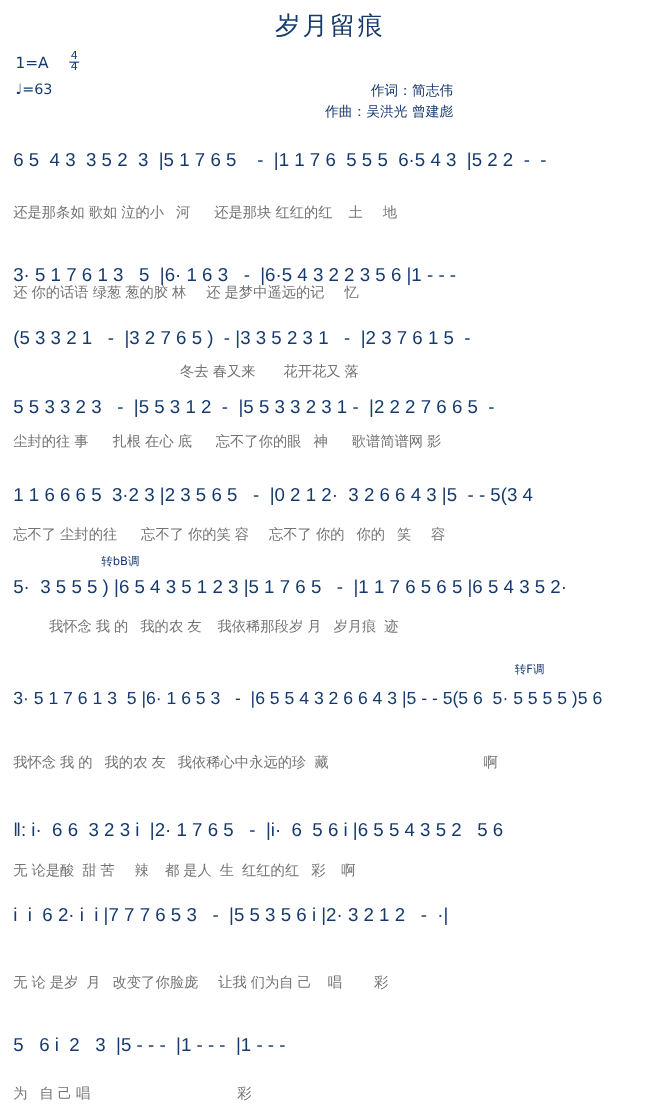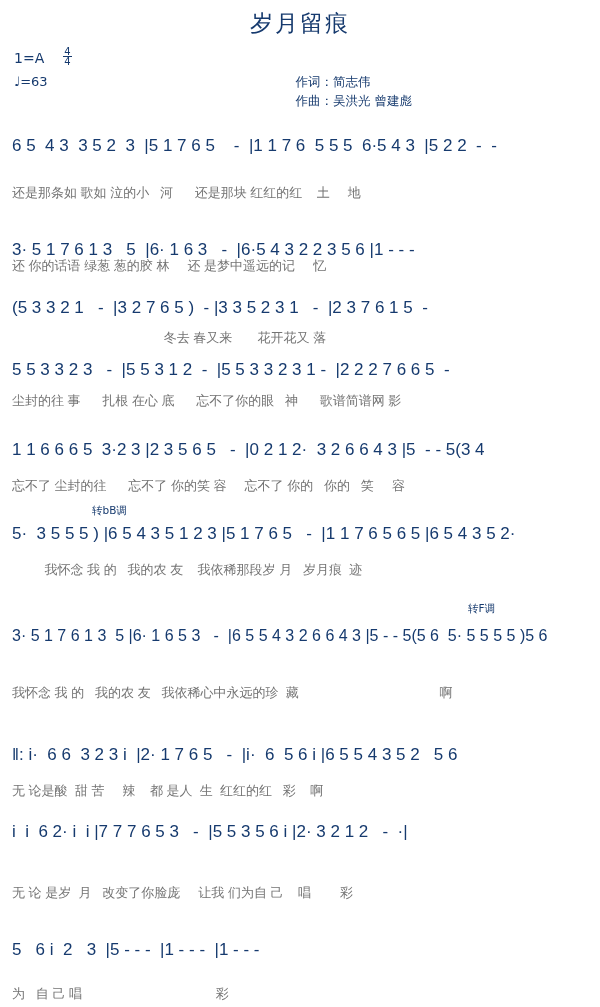--- a/index.html
+++ b/index.html
@@ -61,21 +61,21 @@
   .tempo {
     margin-top: 4px;
     font-size: 13px;
   }
   .meta-right {
     position: absolute;
     right: 96px;
     top: 72px;
     font-size: 12.5px;
     line-height: 19px;
-    text-align: left;
+    text-align: right;
     color: #163a6e;
     font-family: "DejaVu Sans", sans-serif;
     white-space: nowrap;
   }
   .watermark {
     position: absolute;
     left: 130px;
     top: 425px;
     width: 360px;
     height: 120px;

